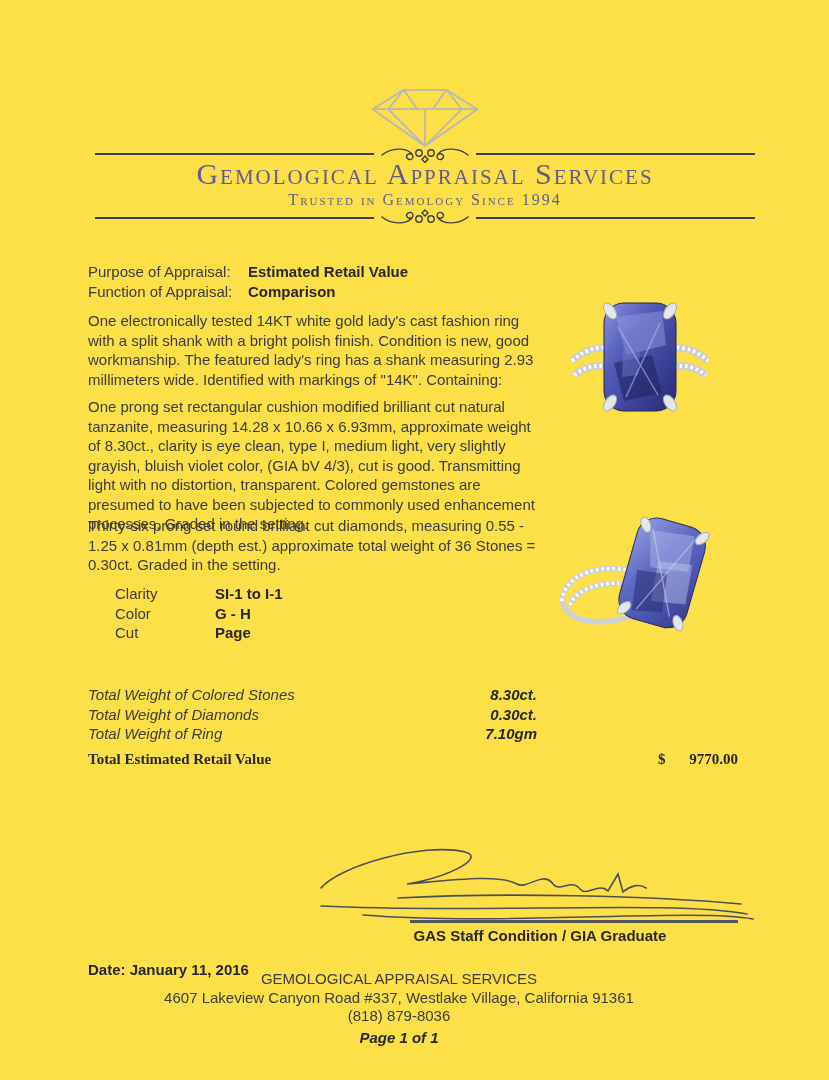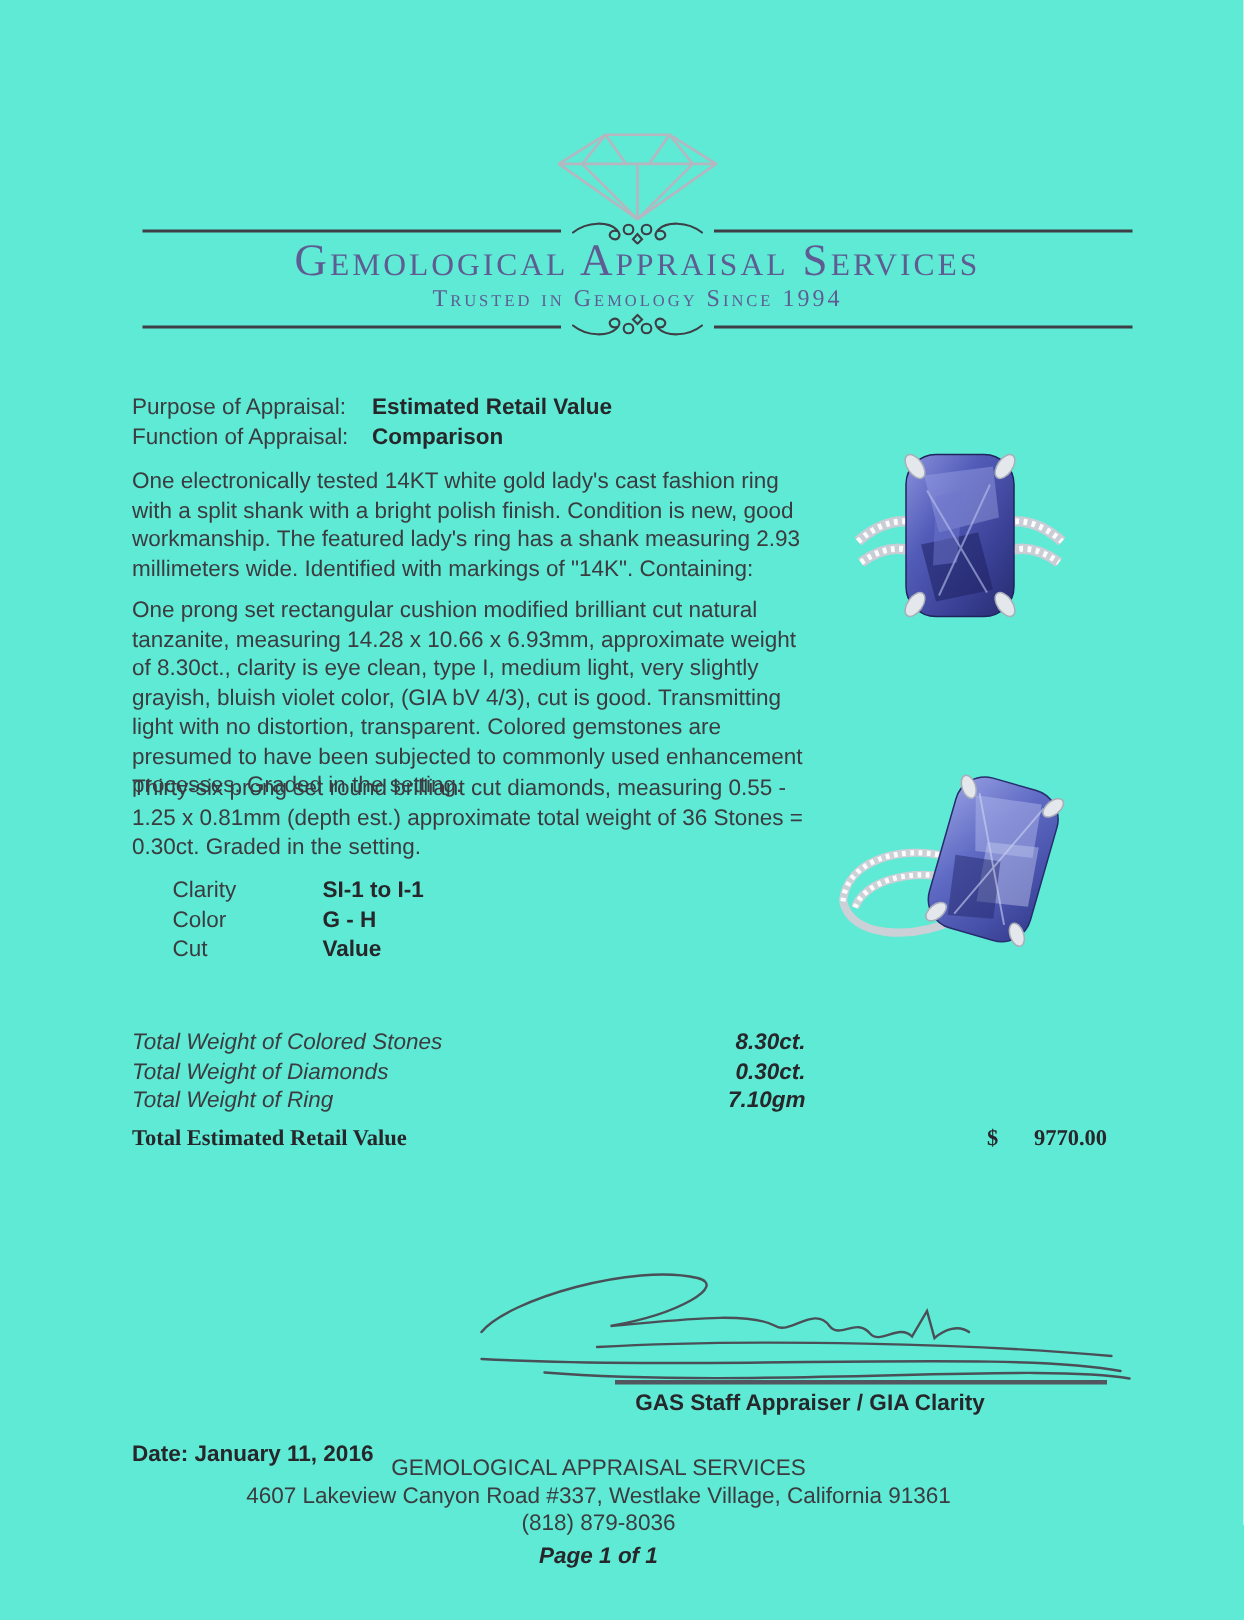--- a/index.html
+++ b/index.html
@@ -1,17 +1,17 @@
 <!DOCTYPE html>
 <html><head>
 <meta charset="utf-8">
 <style>
   html,body { margin:0; padding:0; background:#ffffff; }
   .page {
-    position:relative; width:829px; height:1080px; background:#5eead4;
+    position:relative; width:829px; height:1080px; background:#fde047;
     font-family:"Liberation Sans", sans-serif; color:#3b3b40; overflow:hidden;
   }
   .abs { position:absolute; }
 
   
   .header { position:absolute; top:84px; left:95px; width:660px; height:150px; }
   .logo-diamond { position:absolute; left:270px; top:0; }
   .rule-row { position:absolute; left:0; width:100%; height:16px; display:flex; align-items:center; }
   .rule-row .line { flex:1; height:2px; background:#3e3e46; }
   .rule-row .flourish { margin:0 6px; }
@@ -141,21 +141,21 @@
     <div class="grading-row">
       <span class="glabel">Clarity</span>
       <span class="bold">SI-1 to I-1</span>
     </div>
     <div class="grading-row">
       <span class="glabel">Color</span>
       <span class="bold">G - H</span>
     </div>
     <div class="grading-row">
       <span class="glabel">Cut</span>
-      <span class="bold">Value</span>
+      <span class="bold">Page</span>
     </div>
   </div>
 
   <div class="abs bodytext totals">
     <div class="totals-row">
       <span>Total Weight of Colored Stones</span>
       <span class="bold">8.30ct.</span>
     </div>
     <div class="totals-row">
       <span>Total Weight of Diamonds</span>
@@ -249,21 +249,21 @@
 
   <svg class="abs sig-scribble" width="460" height="88" viewBox="0 0 460 88">
     <g fill="none" stroke="#4a4f57" stroke-width="1.6" stroke-linecap="round">
       <path d="M18,52 C36,30 120,6 162,16 C182,21 150,40 104,48 C150,44 196,38 214,48 C224,54 240,34 250,48 C257,57 268,42 277,53 C284,61 296,46 305,55 L315,38 L320,56 C327,50 336,47 343,52"></path>
       <path d="M95,62 C200,56 350,60 438,68"></path>
       <path d="M18,70 C170,78 370,64 444,78"></path>
       <path d="M60,79 C200,90 390,72 450,83"></path>
     </g>
   </svg>
   <div class="abs sig-line"></div>
-  <div class="abs bodytext bold signer-title">GAS Staff Appraiser / GIA Clarity</div>
+  <div class="abs bodytext bold signer-title">GAS Staff Condition / GIA Graduate</div>
   <div class="abs bodytext bold date-line">Date: January 11, 2016</div>
 
   <div class="abs footer">
     <div>GEMOLOGICAL APPRAISAL SERVICES</div>
     <div>4607 Lakeview Canyon Road #337, Westlake Village, California 91361</div>
     <div>(818) 879-8036</div>
     <div class="bold page-num">Page 1 of 1</div>
   </div>
 
 </div>

